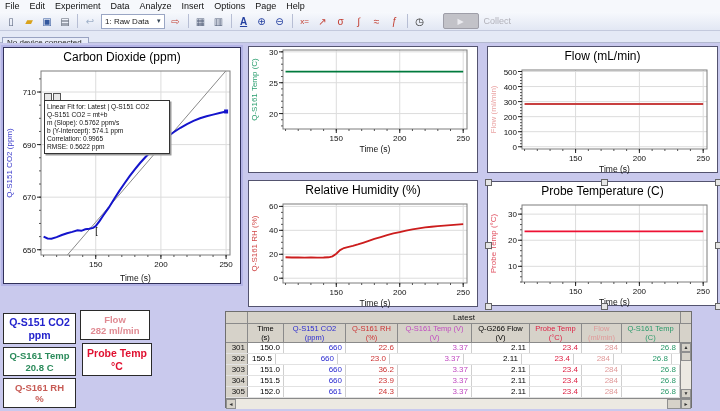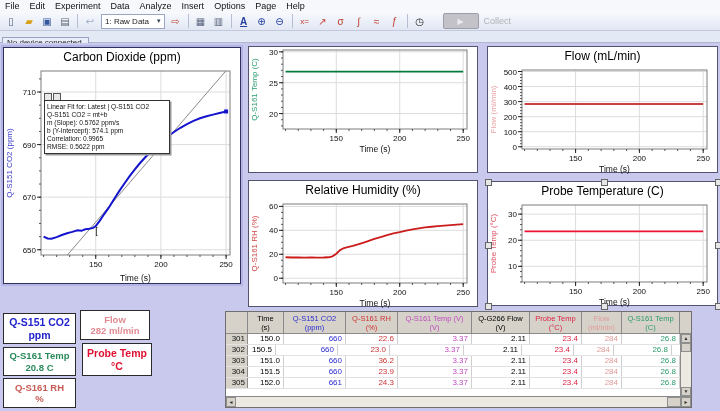--- a/index.html
+++ b/index.html
@@ -482,20 +482,25 @@
   <div class="meter big" style="left: 82px; top: 300px; width: 70px; height: 33px; color: rgb(224, 16, 48);">
     <span>Probe Temp</span>
     <span>°C</span>
   </div>
   <div class="meter" style="left: 3px; top: 335px; width: 73px; height: 30px; color: rgb(199, 91, 85);">
     <span>Q-S161 RH</span>
     <span>%</span>
   </div>
 
   <div id="dtable">
+      <div class="trow-group">
+        <div class="tg-stub-l"></div>
+        <div class="tg-title">Latest</div>
+        <div class="tg-stub-r"></div>
+      </div>
       <div class="trow-head">
         <div class="th-rownum"></div>
         <div class="th-col" style="width: 36px; color: rgb(0, 0, 0);">
           <div>Time</div>
           <div>(s)</div>
         </div>
         <div class="th-col" style="width: 62px; color: rgb(42, 42, 208);">
           <div>Q-S151 CO2</div>
           <div>(ppm)</div>
         </div>

